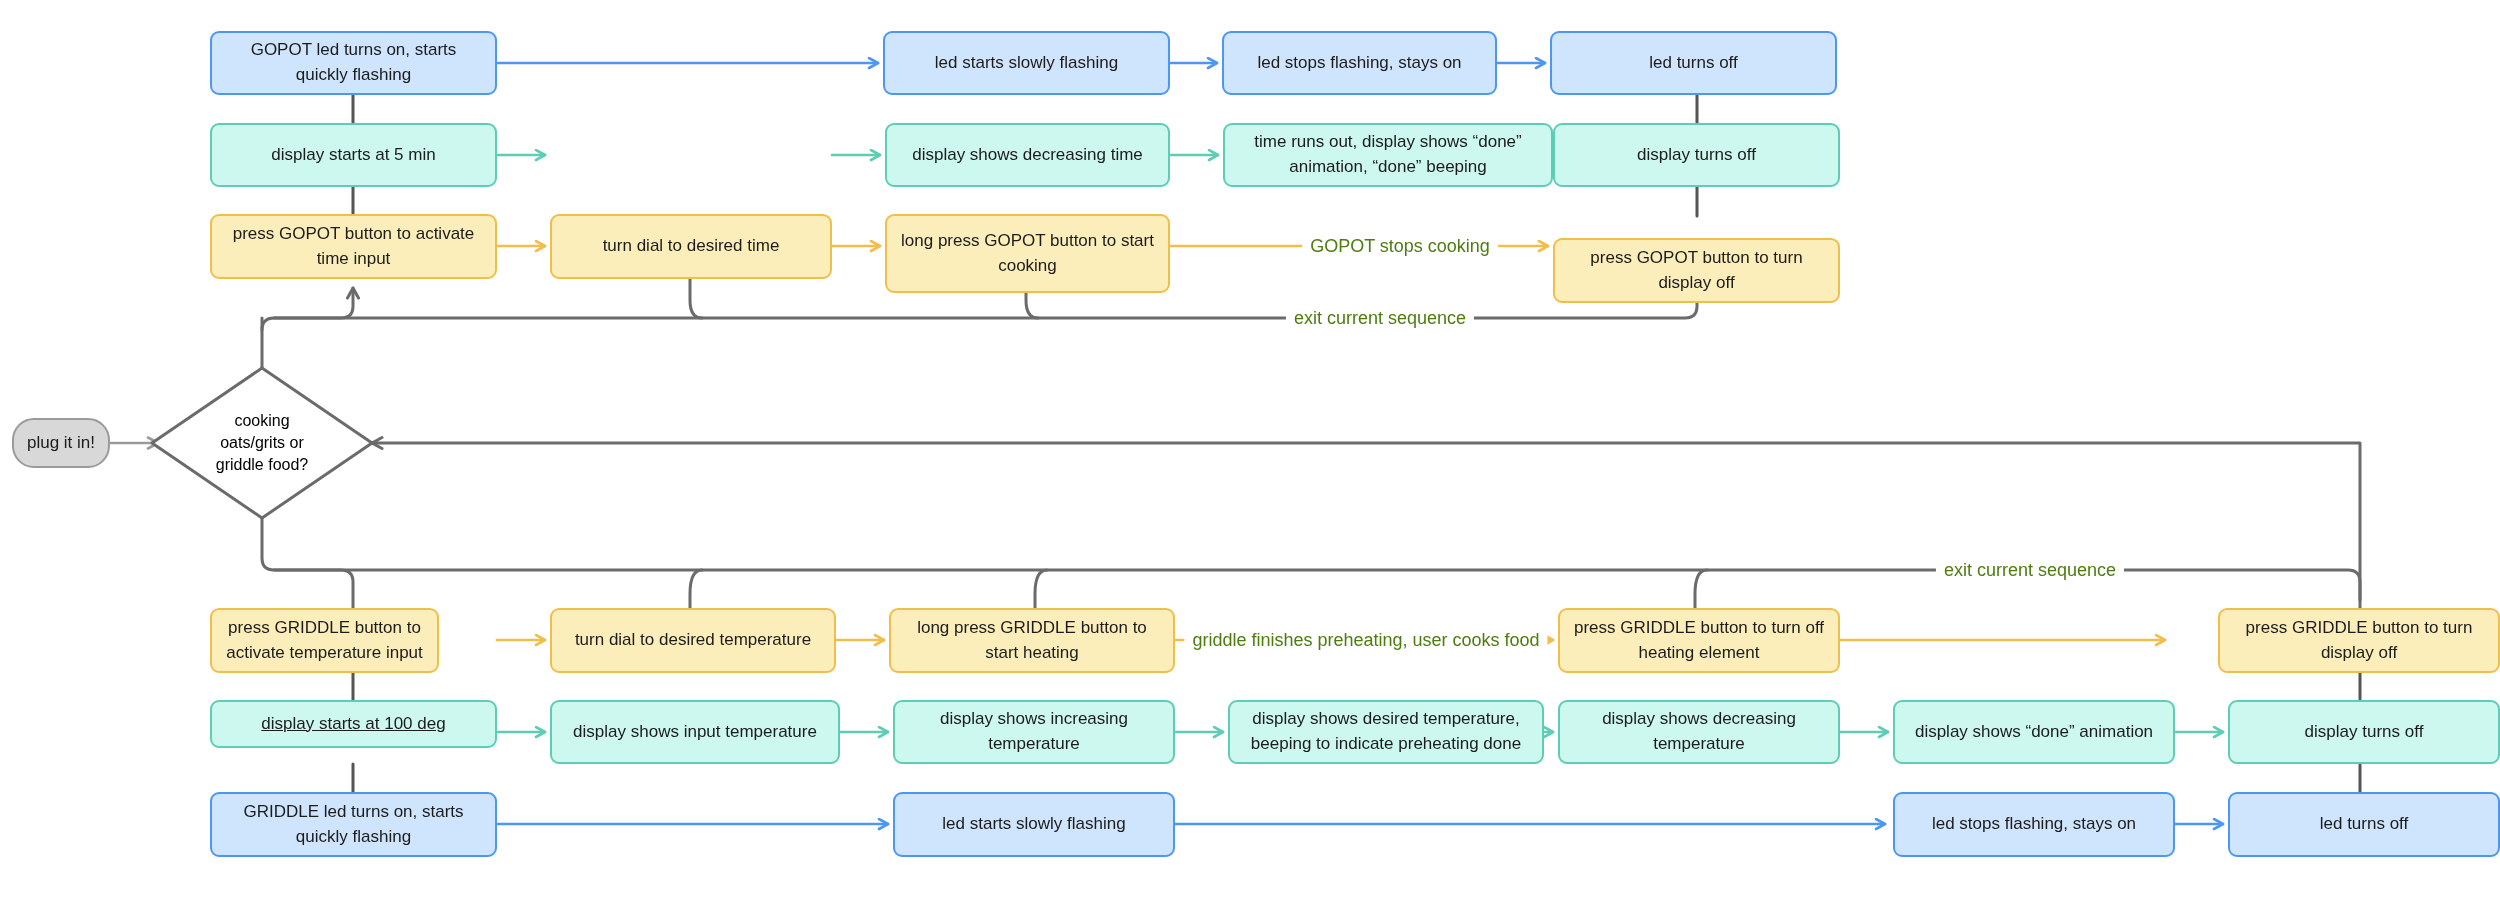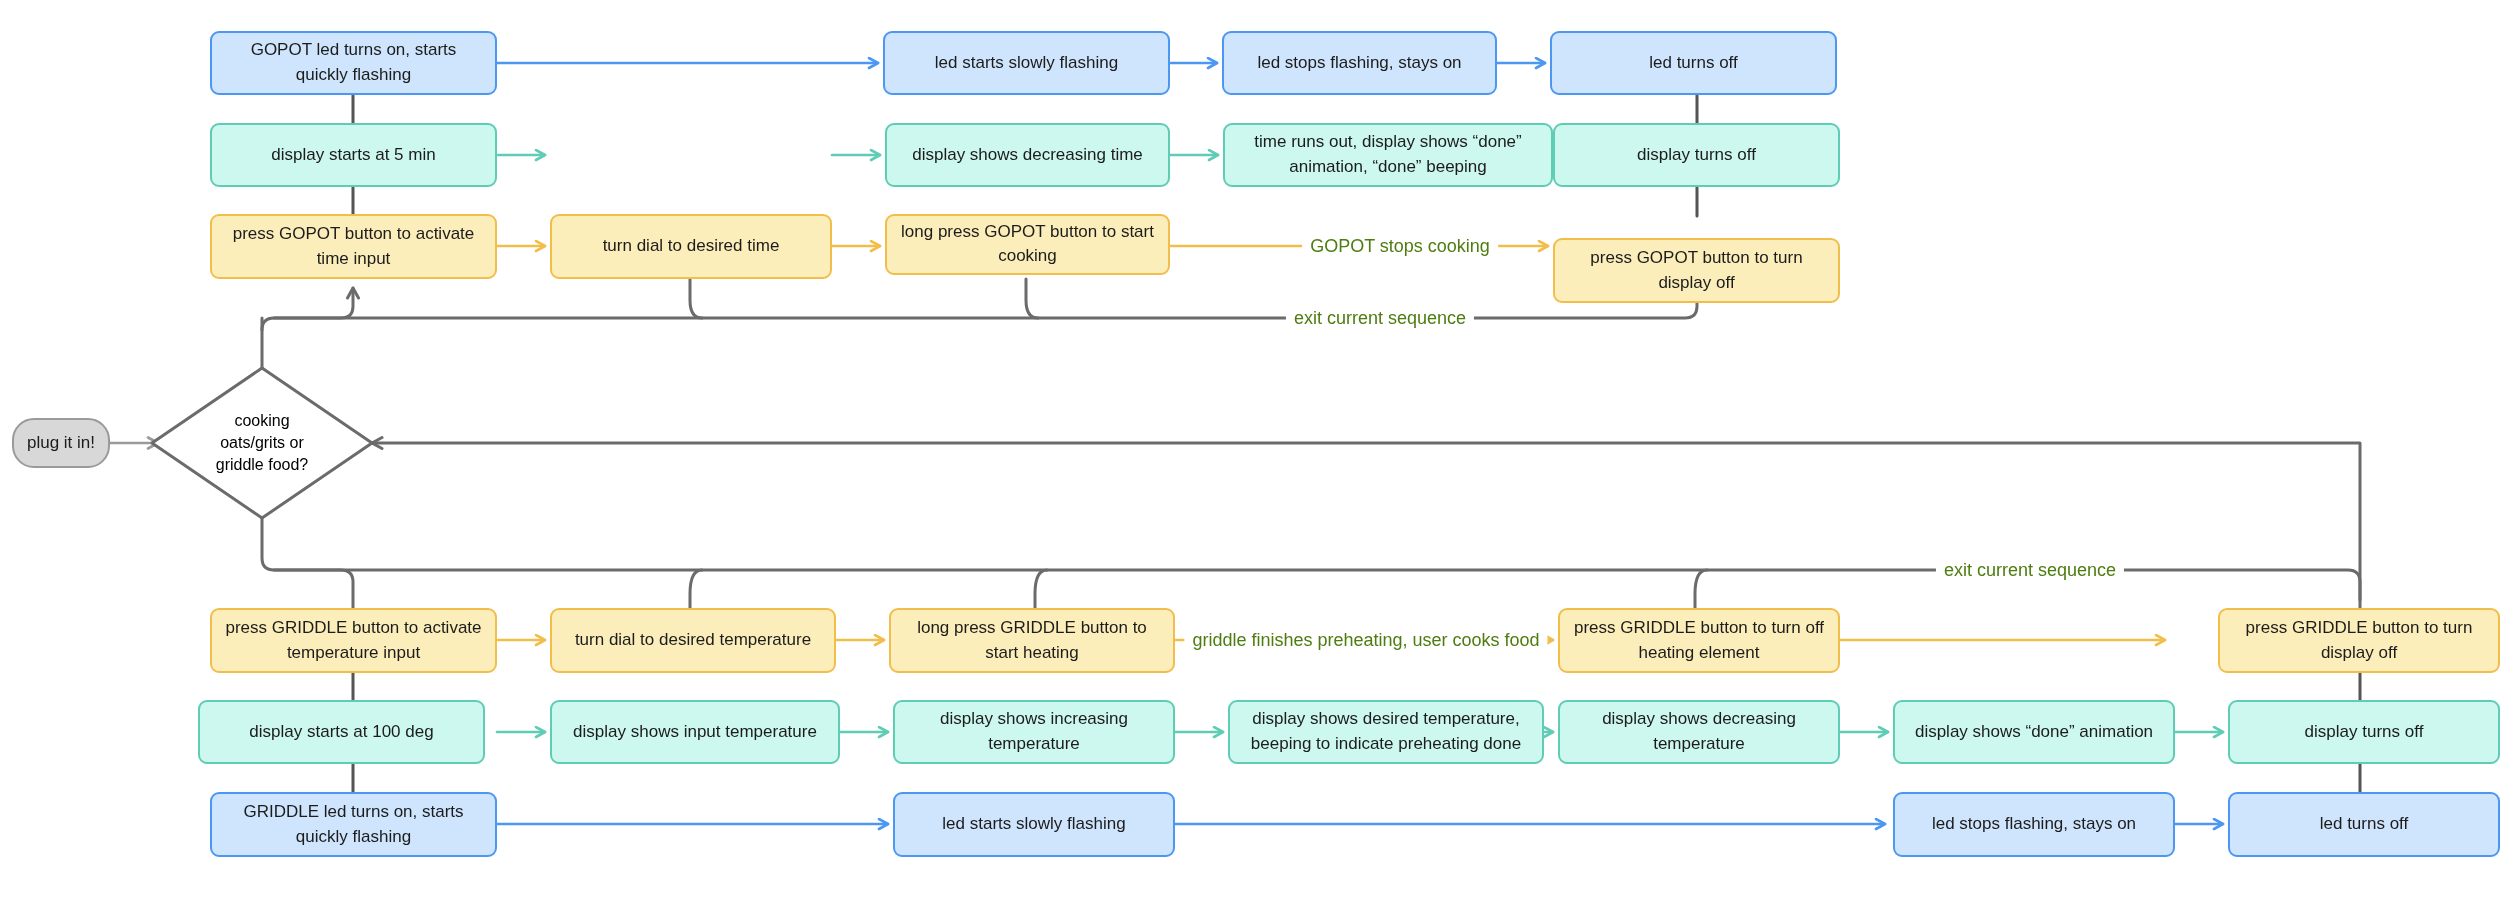--- a/index.html
+++ b/index.html
@@ -155,47 +155,47 @@
   <div class="node n-teal" style="left:1553px;top:123px;width:287px;height:64px;">
     <span>display turns off</span>
   </div>
 
   <div class="node n-yellow" style="left:210px;top:214px;width:287px;height:65px;">
     <span>press GOPOT button to activate time input</span>
   </div>
   <div class="node n-yellow" style="left:550px;top:214px;width:282px;height:65px;">
     <span>turn dial to desired time</span>
   </div>
-  <div class="node n-yellow" style="left:885px;top:214px;width:285px;height:61px;align-items:flex-end;">
+  <div class="node n-yellow" style="left:885px;top:214px;width:285px;height:79px;">
     <span>long press GOPOT button to start cooking</span>
   </div>
   <div class="node n-yellow" style="left:1553px;top:214px;width:287px;height:65px;margin-top:24px;">
     <span>press GOPOT button to turn display off</span>
   </div>
 
   <span class="elabel" style="left:1400px;top:246px;">GOPOT stops cooking</span>
   <span class="elabel" style="left:1380px;top:318px;">exit current sequence</span>
 
-  <div class="node n-yellow" style="left:210px;top:608px;width:287px;height:65px;">
+  <div class="node n-yellow" style="left:210px;top:608px;width:229px;height:65px;">
     <span>press GRIDDLE button to activate temperature input</span>
   </div>
   <div class="node n-yellow" style="left:550px;top:608px;width:286px;height:65px;">
     <span>turn dial to desired temperature</span>
   </div>
   <div class="node n-yellow" style="left:889px;top:608px;width:286px;height:65px;">
     <span>long press GRIDDLE button to start heating</span>
   </div>
   <div class="node n-yellow" style="left:1558px;top:608px;width:282px;height:65px;">
     <span>press GRIDDLE button to turn off heating element</span>
   </div>
   <div class="node n-yellow" style="left:2218px;top:608px;width:282px;height:65px;">
     <span>press GRIDDLE button to turn display off</span>
   </div>
 
-  <div class="node n-teal" style="left:198px;top:700px;width:287px;height:64px;">
+  <div class="node n-teal" style="left:210px;top:700px;width:287px;height:48px;text-decoration:underline;">
     <span>display starts at 100 deg</span>
   </div>
   <div class="node n-teal" style="left:550px;top:700px;width:290px;height:64px;">
     <span>display shows input temperature</span>
   </div>
   <div class="node n-teal" style="left:893px;top:700px;width:282px;height:64px;">
     <span>display shows increasing temperature</span>
   </div>
   <div class="node n-teal" style="left:1228px;top:700px;width:316px;height:64px;">
     <span>display shows desired temperature, beeping to indicate preheating done</span>

